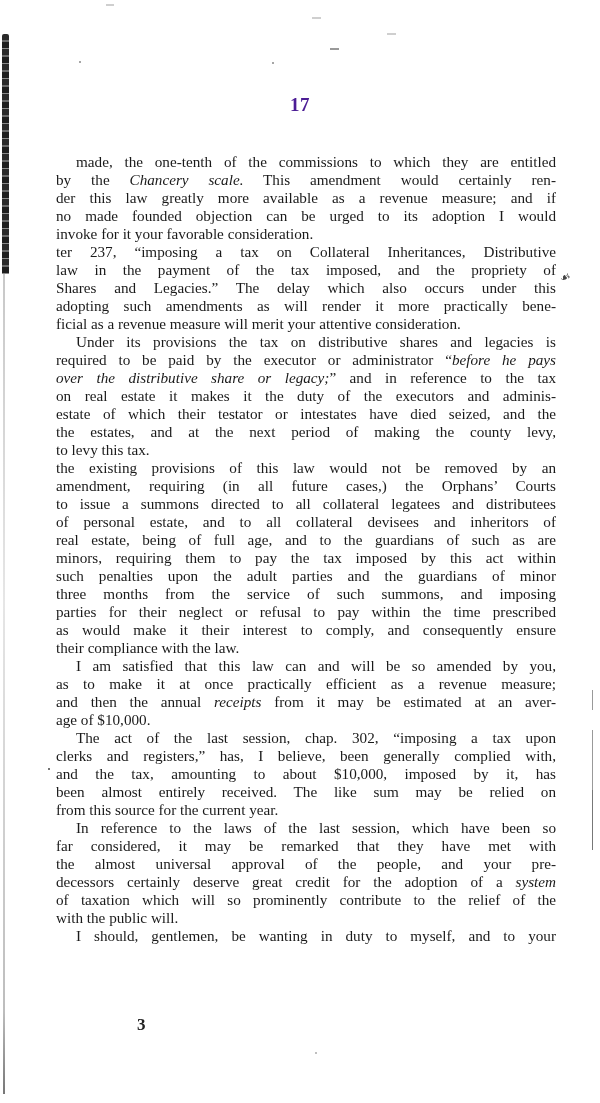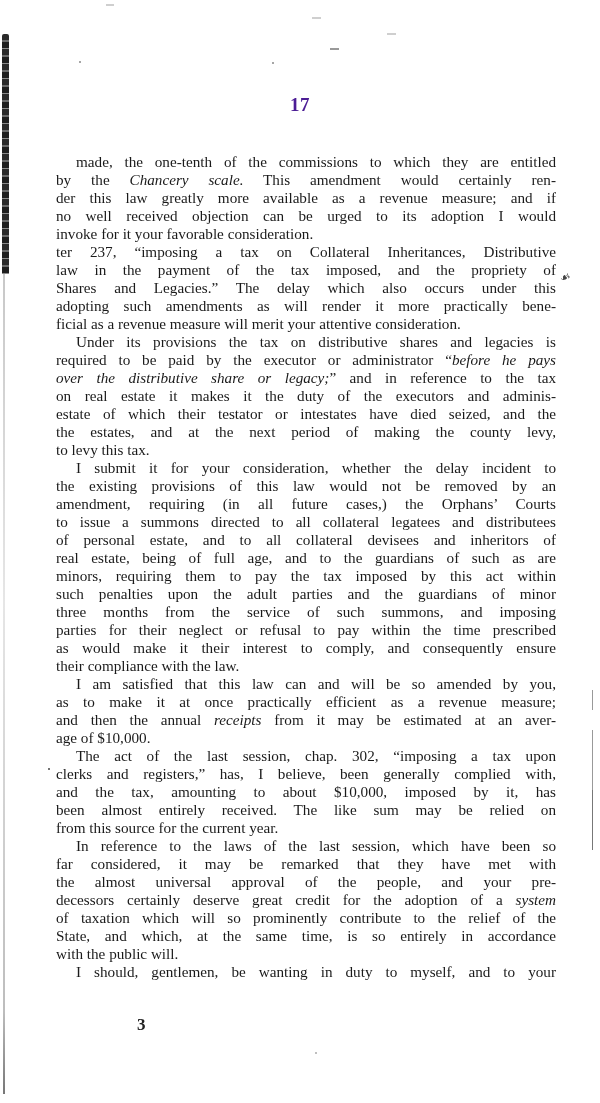--- a/index.html
+++ b/index.html
@@ -63,41 +63,40 @@
 
 <div class="right-rule" style="top:690px;height:20px;"></div>
 <div class="right-rule" style="top:730px;height:60px;"></div>
 <div class="right-rule" style="top:790px;height:60px;background:#777;"></div>
 
 <div class="text-block" id="text-block">
     <div>
       <span class="line indent"><span>made, the one-tenth of the commissions to which they are entitled</span></span>
       <span class="line"><span>by the </span><span class="it">Chancery scale.</span><span> This amendment would certainly ren-</span></span>
       <span class="line"><span>der this law greatly more available as a revenue measure; and if</span></span>
-      <span class="line"><span>no well received objection can be urged to its adoption I would</span></span>
+      <span class="line"><span>no made founded objection can be urged to its adoption I would</span></span>
       <span class="line last"><span>invoke for it your favorable consideration.</span></span>
     </div>
     <div>
       <span class="line"><span>ter 237, “imposing a tax on Collateral Inheritances, Distributive</span></span>
       <span class="line"><span>law in the payment of the tax imposed, and the propriety of</span></span>
       <span class="line"><span>Shares and Legacies.” The delay which also occurs under this</span></span>
       <span class="line"><span>adopting such amendments as will render it more practically bene-</span></span>
       <span class="line last"><span>ficial as a revenue measure will merit your attentive consideration.</span></span>
     </div>
     <div>
       <span class="line indent"><span>Under its provisions the tax on distributive shares and legacies is</span></span>
       <span class="line"><span>required to be paid by the executor or administrator “</span><span class="it">before he pays</span></span>
       <span class="line"><span class="it">over the distributive share or legacy;</span><span>” and in reference to the tax</span></span>
       <span class="line"><span>on real estate it makes it the duty of the executors and adminis-</span></span>
       <span class="line"><span>estate of which their testator or intestates have died seized, and the</span></span>
       <span class="line"><span>the estates, and at the next period of making the county levy,</span></span>
       <span class="line last"><span>to levy this tax.</span></span>
     </div>
     <div>
-      <span class="line indent"><span>I submit it for your consideration, whether the delay incident to</span></span>
       <span class="line"><span>the existing provisions of this law would not be removed by an</span></span>
       <span class="line"><span>amendment, requiring (in all future cases,) the Orphans’ Courts</span></span>
       <span class="line"><span>to issue a summons directed to all collateral legatees and distributees</span></span>
       <span class="line"><span>of personal estate, and to all collateral devisees and inheritors of</span></span>
       <span class="line"><span>real estate, being of full age, and to the guardians of such as are</span></span>
       <span class="line"><span>minors, requiring them to pay the tax imposed by this act within</span></span>
       <span class="line"><span>such penalties upon the adult parties and the guardians of minor</span></span>
       <span class="line"><span>three months from the service of such summons, and imposing</span></span>
       <span class="line"><span>parties for their neglect or refusal to pay within the time prescribed</span></span>
       <span class="line"><span>as would make it their interest to comply, and consequently ensure</span></span>
@@ -115,21 +114,20 @@
       <span class="line"><span>and the tax, amounting to about $10,000, imposed by it, has</span></span>
       <span class="line"><span>been almost entirely received. The like sum may be relied on</span></span>
       <span class="line last"><span>from this source for the current year.</span></span>
     </div>
     <div>
       <span class="line indent"><span>In reference to the laws of the last session, which have been so</span></span>
       <span class="line"><span>far considered, it may be remarked that they have met with</span></span>
       <span class="line"><span>the almost universal approval of the people, and your pre-</span></span>
       <span class="line"><span>decessors certainly deserve great credit for the adoption of a </span><span class="it">system</span></span>
       <span class="line"><span>of taxation which will so prominently contribute to the relief of the</span></span>
-      <span class="line"><span>State, and which, at the same time, is so entirely in accordance</span></span>
       <span class="line last"><span>with the public will.</span></span>
     </div>
     <div>
       <span class="line indent"><span>I should, gentlemen, be wanting in duty to myself, and to your</span></span>
     </div>
   </div>
 
 <div class="sig-mark">3</div>
 
 </body></html>

